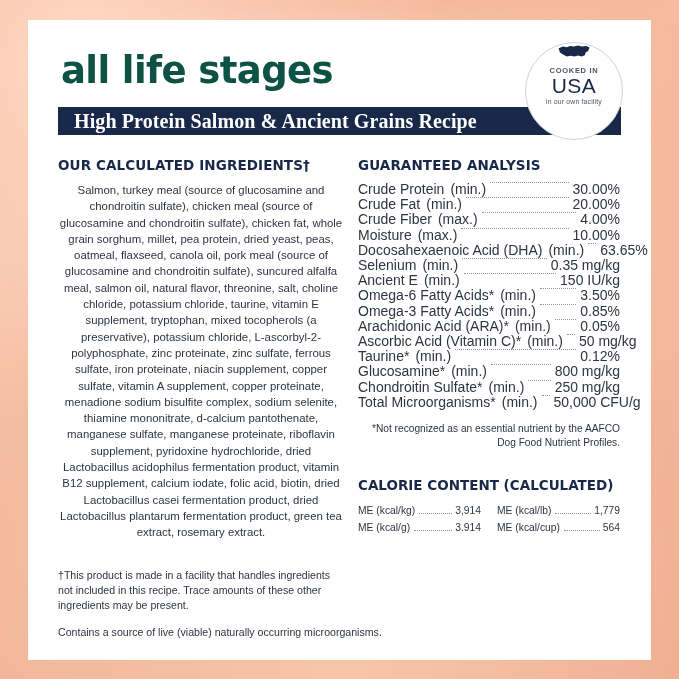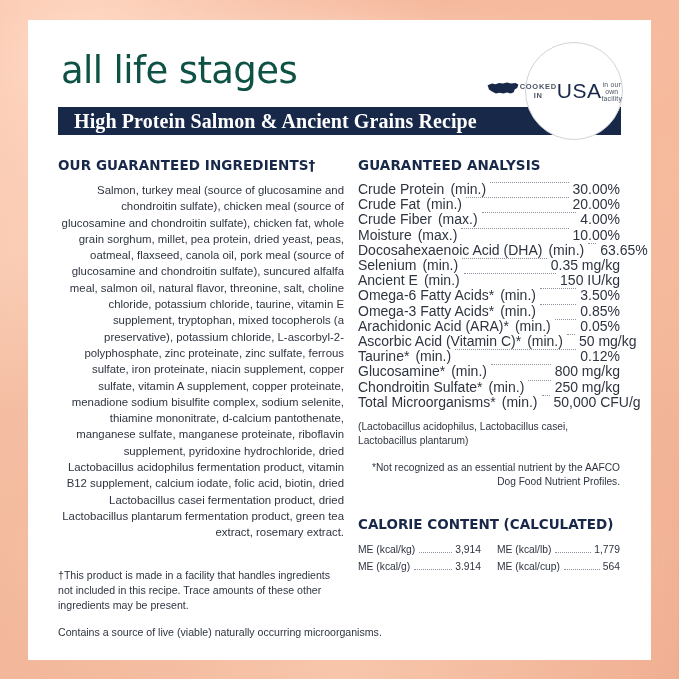--- a/index.html
+++ b/index.html
@@ -42,21 +42,21 @@
     width: 623px;
     height: 640px;
     background: #ffffff;
     box-sizing: border-box;
     padding: 26px 30px 0 30px;
   }
 
   
   .headline {
     font-family: "DejaVu Sans", sans-serif;
-    font-weight: normal;
+    font-weight: bold;
     font-size: 37px;
     letter-spacing: -0.6px;
     color: #0e5245;
     margin: 6px 0 0 3px;
     line-height: 1;
   }
   .ribbon {
     margin-top: 18px;
     background: #182849;
     color: #ffffff;
@@ -77,23 +77,23 @@
   .usa-badge {
     position: absolute;
     right: 28px;
     top: 22px;
     width: 96px;
     height: 96px;
     border-radius: 50%;
     background: #ffffff;
     border: 1px solid #cfd3d8;
     display: flex;
-    flex-direction: row;
+    flex-direction: column;
     align-items: center;
-    justify-content: flex-end;
+    justify-content: flex-start;
     text-align: center;
     color: #182849;
   }
   .usa-badge .map-icon { margin-bottom: 2px; }
   .usa-badge .l1 {
     font-size: 7.5px;
     letter-spacing: .7px;
     font-weight: bold;
     color: #4a5463;
   }
@@ -124,21 +124,21 @@
     font-size: 13.5px;
     font-weight: bold;
     letter-spacing: .1px;
     color: #182849;
     margin-bottom: 9px;
   }
   .ingredients {
     font-size: 11.4px;
     line-height: 16.3px;
     color: #2e3440;
-    text-align: right;
+    text-align: center;
   }
   .footnote {
     font-size: 10.6px;
     line-height: 15px;
     color: #2e3440;
     margin-top: 27px;
   }
   .microorg {
     position: absolute;
     left: 30px;
@@ -235,21 +235,21 @@
       </svg>
     </span>
     <span class="l1">COOKED IN</span>
     <span class="l2">USA</span>
     <span class="l3">in our own facility</span>
   </div>
 
   <div class="cols">
 
     <div class="col-left">
-      <div class="sec-title">OUR GUARANTEED INGREDIENTS†</div>
+      <div class="sec-title">OUR CALCULATED INGREDIENTS†</div>
       <div class="ingredients">Salmon, turkey meal (source of glucosamine and chondroitin sulfate), chicken meal (source of glucosamine and chondroitin sulfate), chicken fat, whole grain sorghum, millet, pea protein, dried yeast, peas, oatmeal, flaxseed, canola oil, pork meal (source of glucosamine and chondroitin sulfate), suncured alfalfa meal, salmon oil, natural flavor, threonine, salt, choline chloride, potassium chloride, taurine, vitamin E supplement, tryptophan, mixed tocopherols (a preservative), potassium chloride, L-ascorbyl-2-polyphosphate, zinc proteinate, zinc sulfate, ferrous sulfate, iron proteinate, niacin supplement, copper sulfate, vitamin A supplement, copper proteinate, menadione sodium bisulfite complex, sodium selenite, thiamine mononitrate, d-calcium pantothenate, manganese sulfate, manganese proteinate, riboflavin supplement, pyridoxine hydrochloride, dried Lactobacillus acidophilus fermentation product, vitamin B12 supplement, calcium iodate, folic acid, biotin, dried Lactobacillus casei fermentation product, dried Lactobacillus plantarum fermentation product, green tea extract, rosemary extract.</div>
       <div class="footnote">†This product is made in a facility that handles ingredients not included in this recipe. Trace amounts of these other ingredients may be present.</div>
     </div>
 
     <div class="col-right">
       <div class="sec-title">GUARANTEED ANALYSIS</div>
       <div id="ga-rows">
           <div class="ga-row">
             <span class="ga-name">Crude Protein</span>
             <span class="ga-mid">(min.)</span>
@@ -335,21 +335,20 @@
             <span class="ga-val">250 mg/kg</span>
           </div>
           <div class="ga-row">
             <span class="ga-name">Total Microorganisms*</span>
             <span class="ga-mid">(min.)</span>
             <span class="ga-dots"></span>
             <span class="ga-val">50,000 CFU/g</span>
           </div>
         </div>
 
-      <div class="ga-note">(Lactobacillus acidophilus, Lactobacillus casei, Lactobacillus plantarum)</div>
       <div class="ga-note2">*Not recognized as an essential nutrient by the AAFCO Dog Food Nutrient Profiles.</div>
 
       <div class="cal-title">CALORIE CONTENT (CALCULATED)</div>
       <div class="cal-grid">
         <div class="cal-col" id="cal-left">
             <div class="cal-row">
               <span class="cal-label">ME (kcal/kg)</span>
               <span class="cal-dots"></span>
               <span class="cal-val">3,914</span>
             </div>

